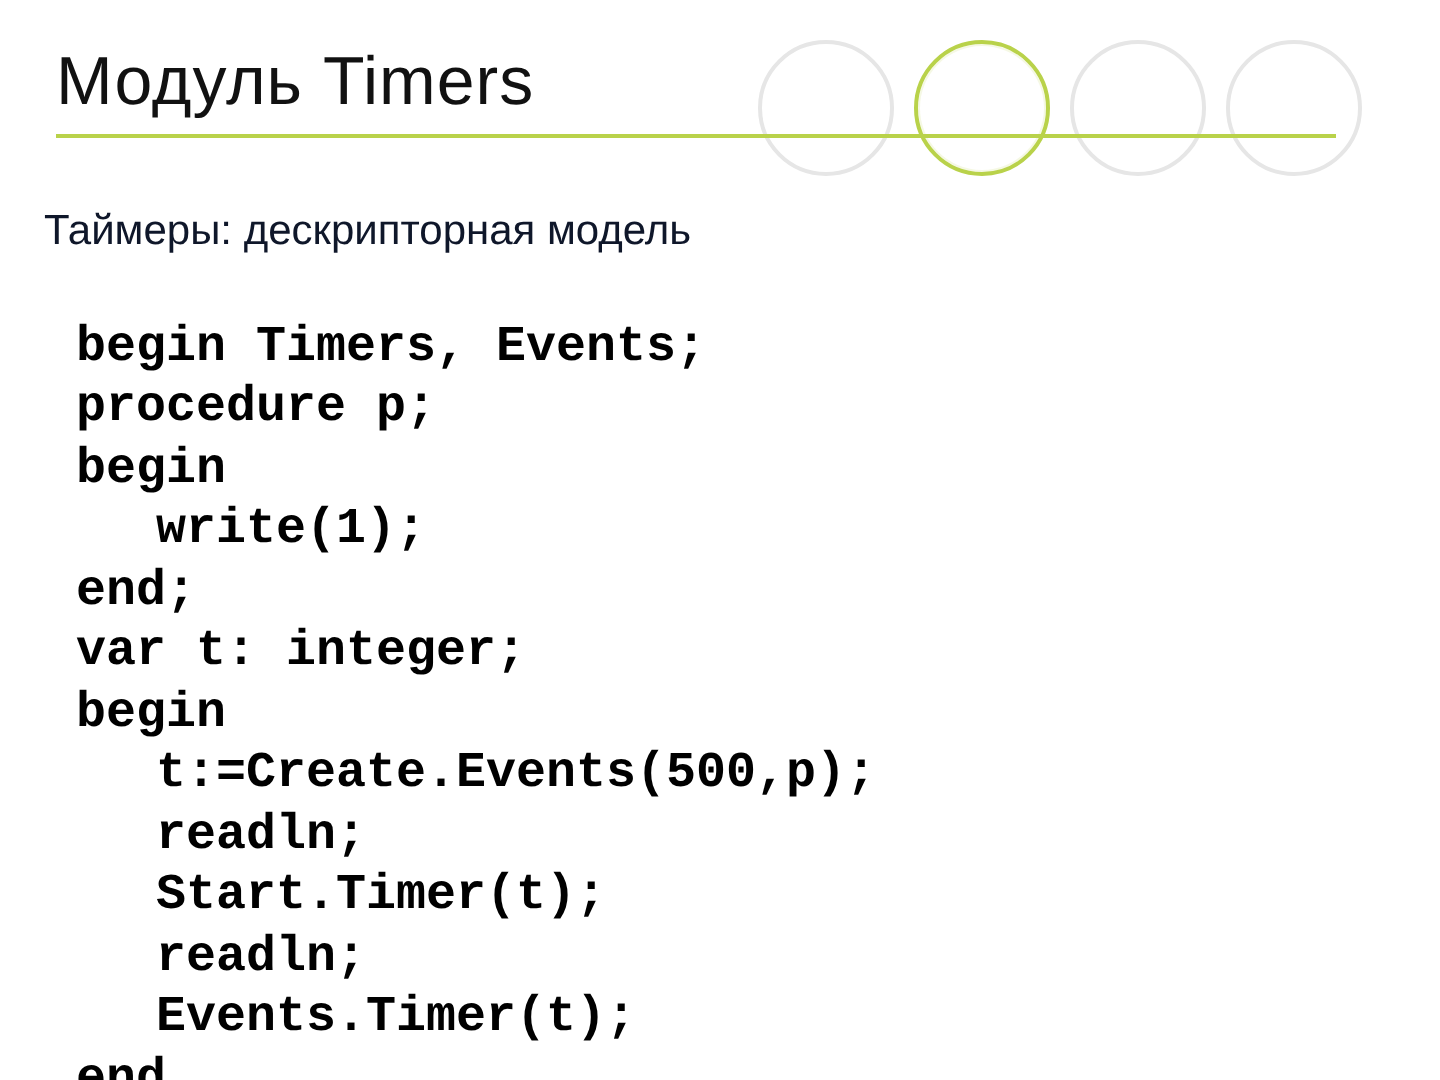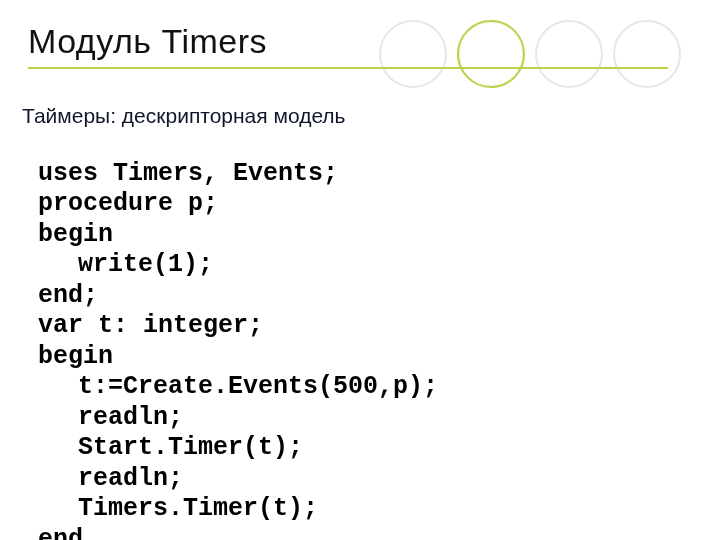--- a/index.html
+++ b/index.html
@@ -94,28 +94,28 @@
   </div>
 
   <div class="title-wrap">
     <h1 class="title">Модуль Timers</h1>
     <div class="title-underline"></div>
   </div>
 
   <div class="subtitle">Таймеры: дескрипторная модель</div>
 
   <div class="code">
-<span>uses Timers, Events;</span>
+<span>begin Timers, Events;</span>
 <span>procedure p;</span>
 <span>begin</span>
 <span class="indent">write(1);</span>
 <span>end;</span>
 <span>var t: integer;</span>
 <span>begin</span>
 <span class="indent">t:=Create.Events(500,p);</span>
 <span class="indent">readln;</span>
 <span class="indent">Start.Timer(t);</span>
 <span class="indent">readln;</span>
-<span class="indent">Timers.Timer(t);</span>
+<span class="indent">Events.Timer(t);</span>
 <span>end.</span>
   </div>
 
 </div>
 
 </body></html>

